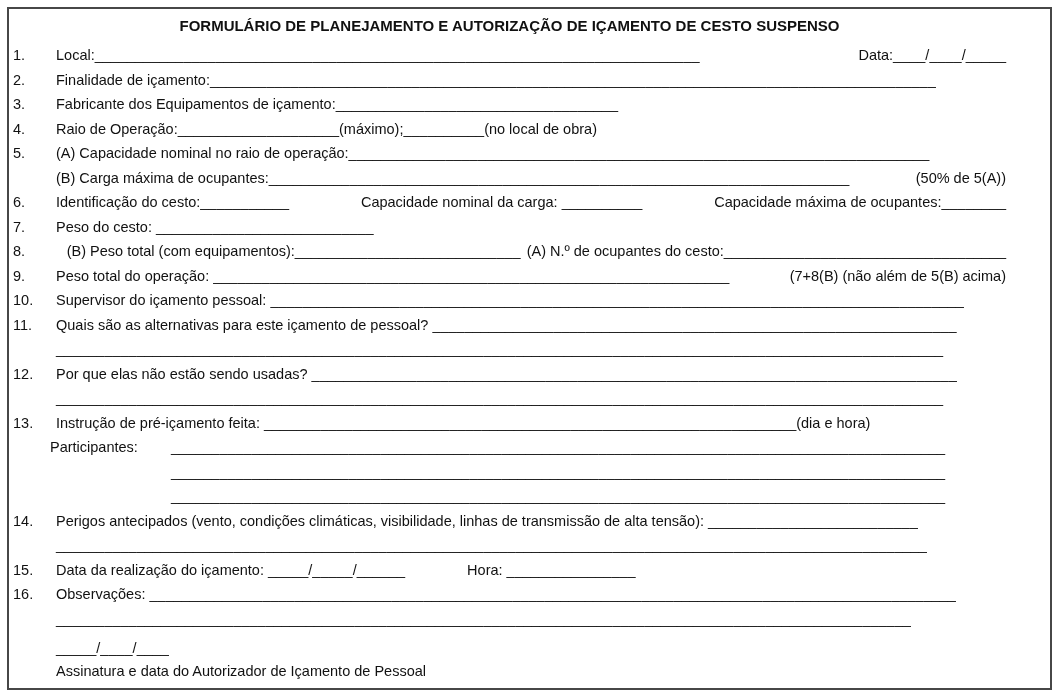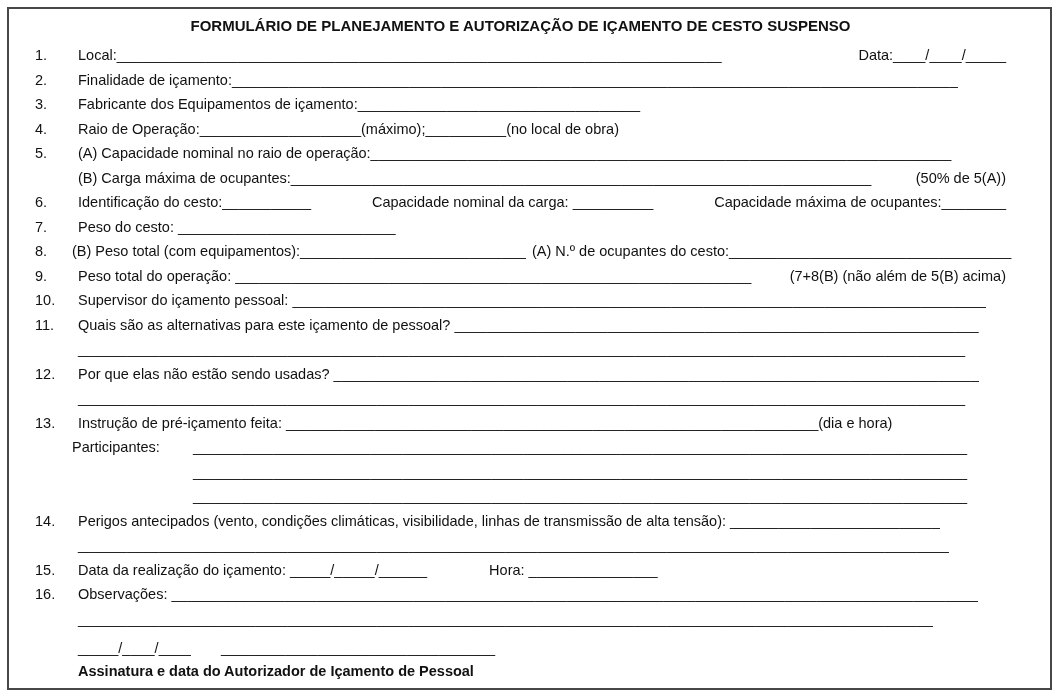--- a/index.html
+++ b/index.html
@@ -4,40 +4,40 @@
 <style>
   html,body { margin:0; padding:0; background:#888; }
   .page {
     width:1059px; height:697px; background:#ffffff; position:relative;
     font-family:"Liberation Sans","DejaVu Sans",sans-serif;
     color:#111; box-sizing:border-box;
   }
   .frame {
     position:absolute; top:7px; left:7px; right:7px; bottom:7px;
     border:2px solid #474747; box-sizing:border-box;
-    padding:6px 44px 0 26px; overflow:hidden;
+    padding:6px 44px 0 4px; overflow:hidden;
   }
   .title-row {
     text-align:center; font-weight:bold; font-size:15px;
     line-height:22px; margin-bottom:6px; white-space:nowrap;
   }
   .row {
     display:flex; align-items:baseline;
     height:24.5px; line-height:24.5px;
     font-size:14.5px; white-space:nowrap;
   }
   .num { flex:0 0 37px; }
   .grp { white-space:pre;margin-left:6px; }
   .ml-auto { margin-left:auto; }
   .right-group { display:flex; gap:22px; margin-left:auto; }
   .part-label { flex:0 0 115px; }
   .hora-gap { margin-left:62px; }
   .sig-row { margin-top:5px; }
   .sig-gap { margin-left:30px; }
-  .caption { height:22px; line-height:20px;font-weight:bold; }
+  .caption { height:22px; line-height:20px; }
 </style>
 </head>
 <body>
 
 <div class="page">
   <div class="frame">
 
     <div class="title-row">FORMULÁRIO DE PLANEJAMENTO E AUTORIZAÇÃO DE IÇAMENTO DE CESTO SUSPENSO</div>
 
     <div class="row">
@@ -159,21 +159,20 @@
       <span class="grp"><span>Observações: </span><span>____________________________________________________________________________________________________</span></span>
     </div>
     <div class="row">
       <span class="num"></span>
       <span class="grp">__________________________________________________________________________________________________________</span>
     </div>
 
     <div class="row sig-row">
       <span class="num"></span>
       <span class="grp">_____/____/____</span>
-      <span class="grp sig-gap">__________________________________</span>
     </div>
     <div class="row caption">
       <span class="num"></span>
       <span class="grp">Assinatura e data do Autorizador de Içamento de Pessoal</span>
     </div>
 
   </div>
 </div>
 
 </body></html>

